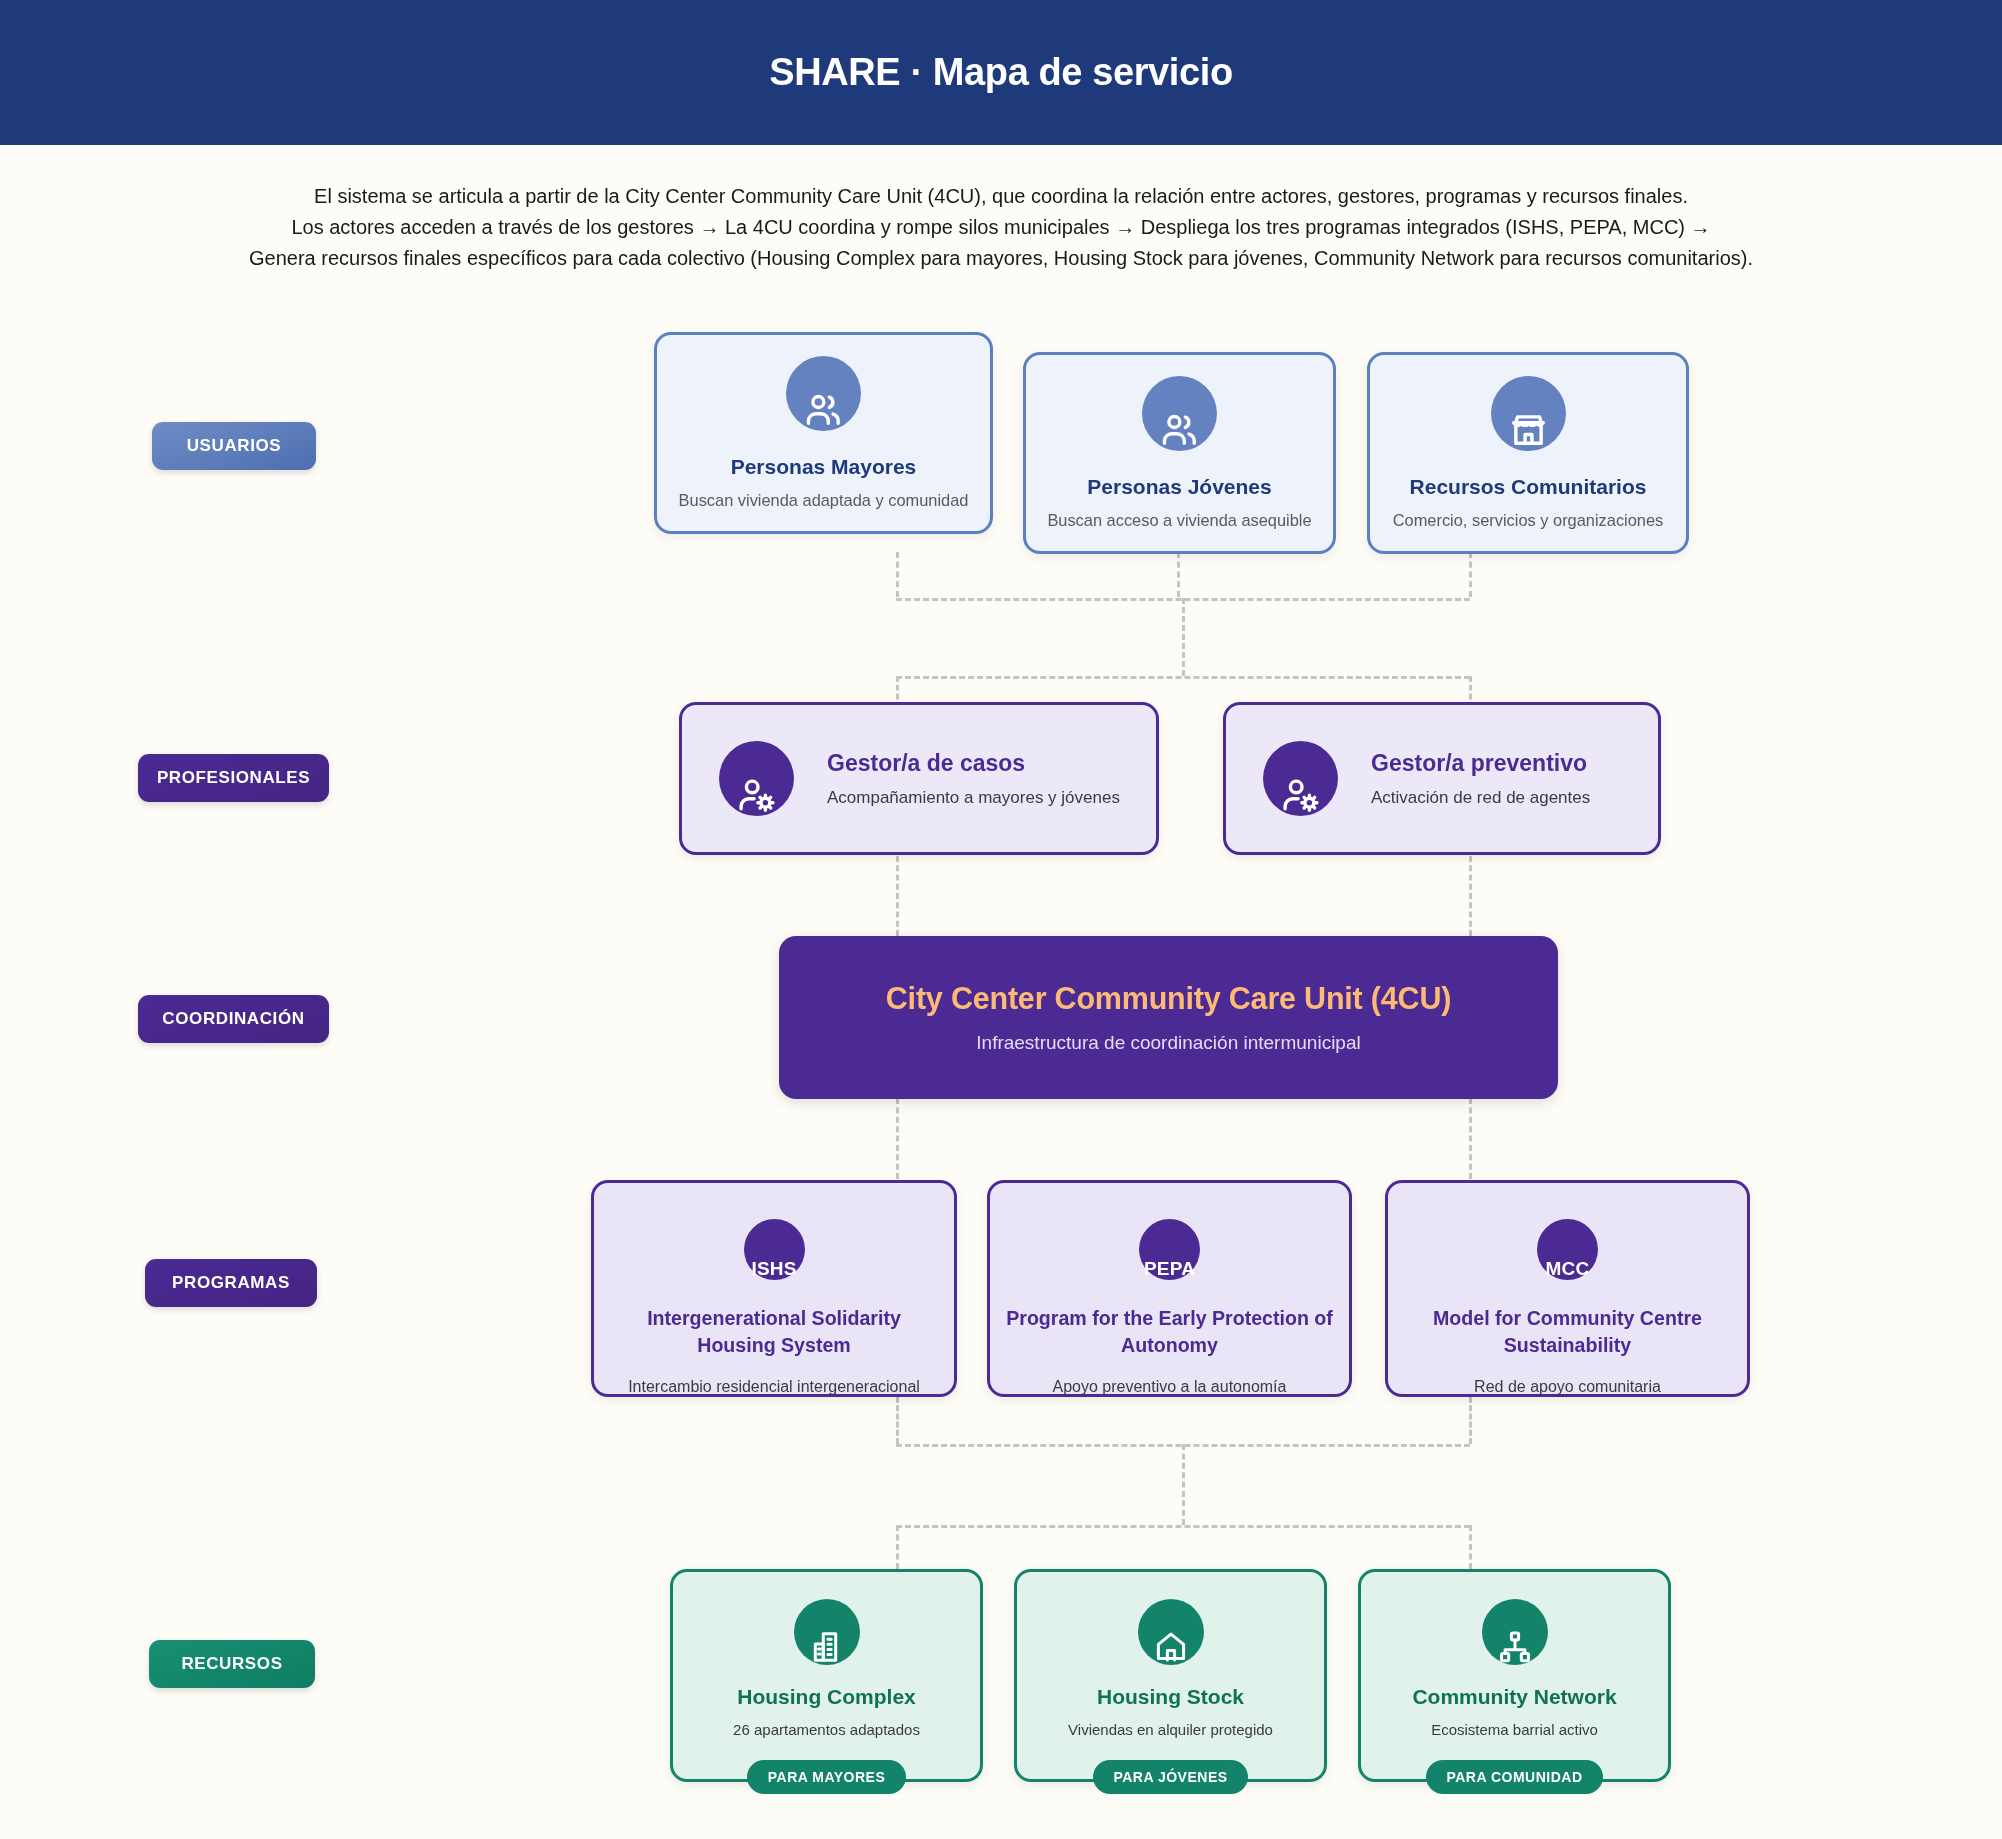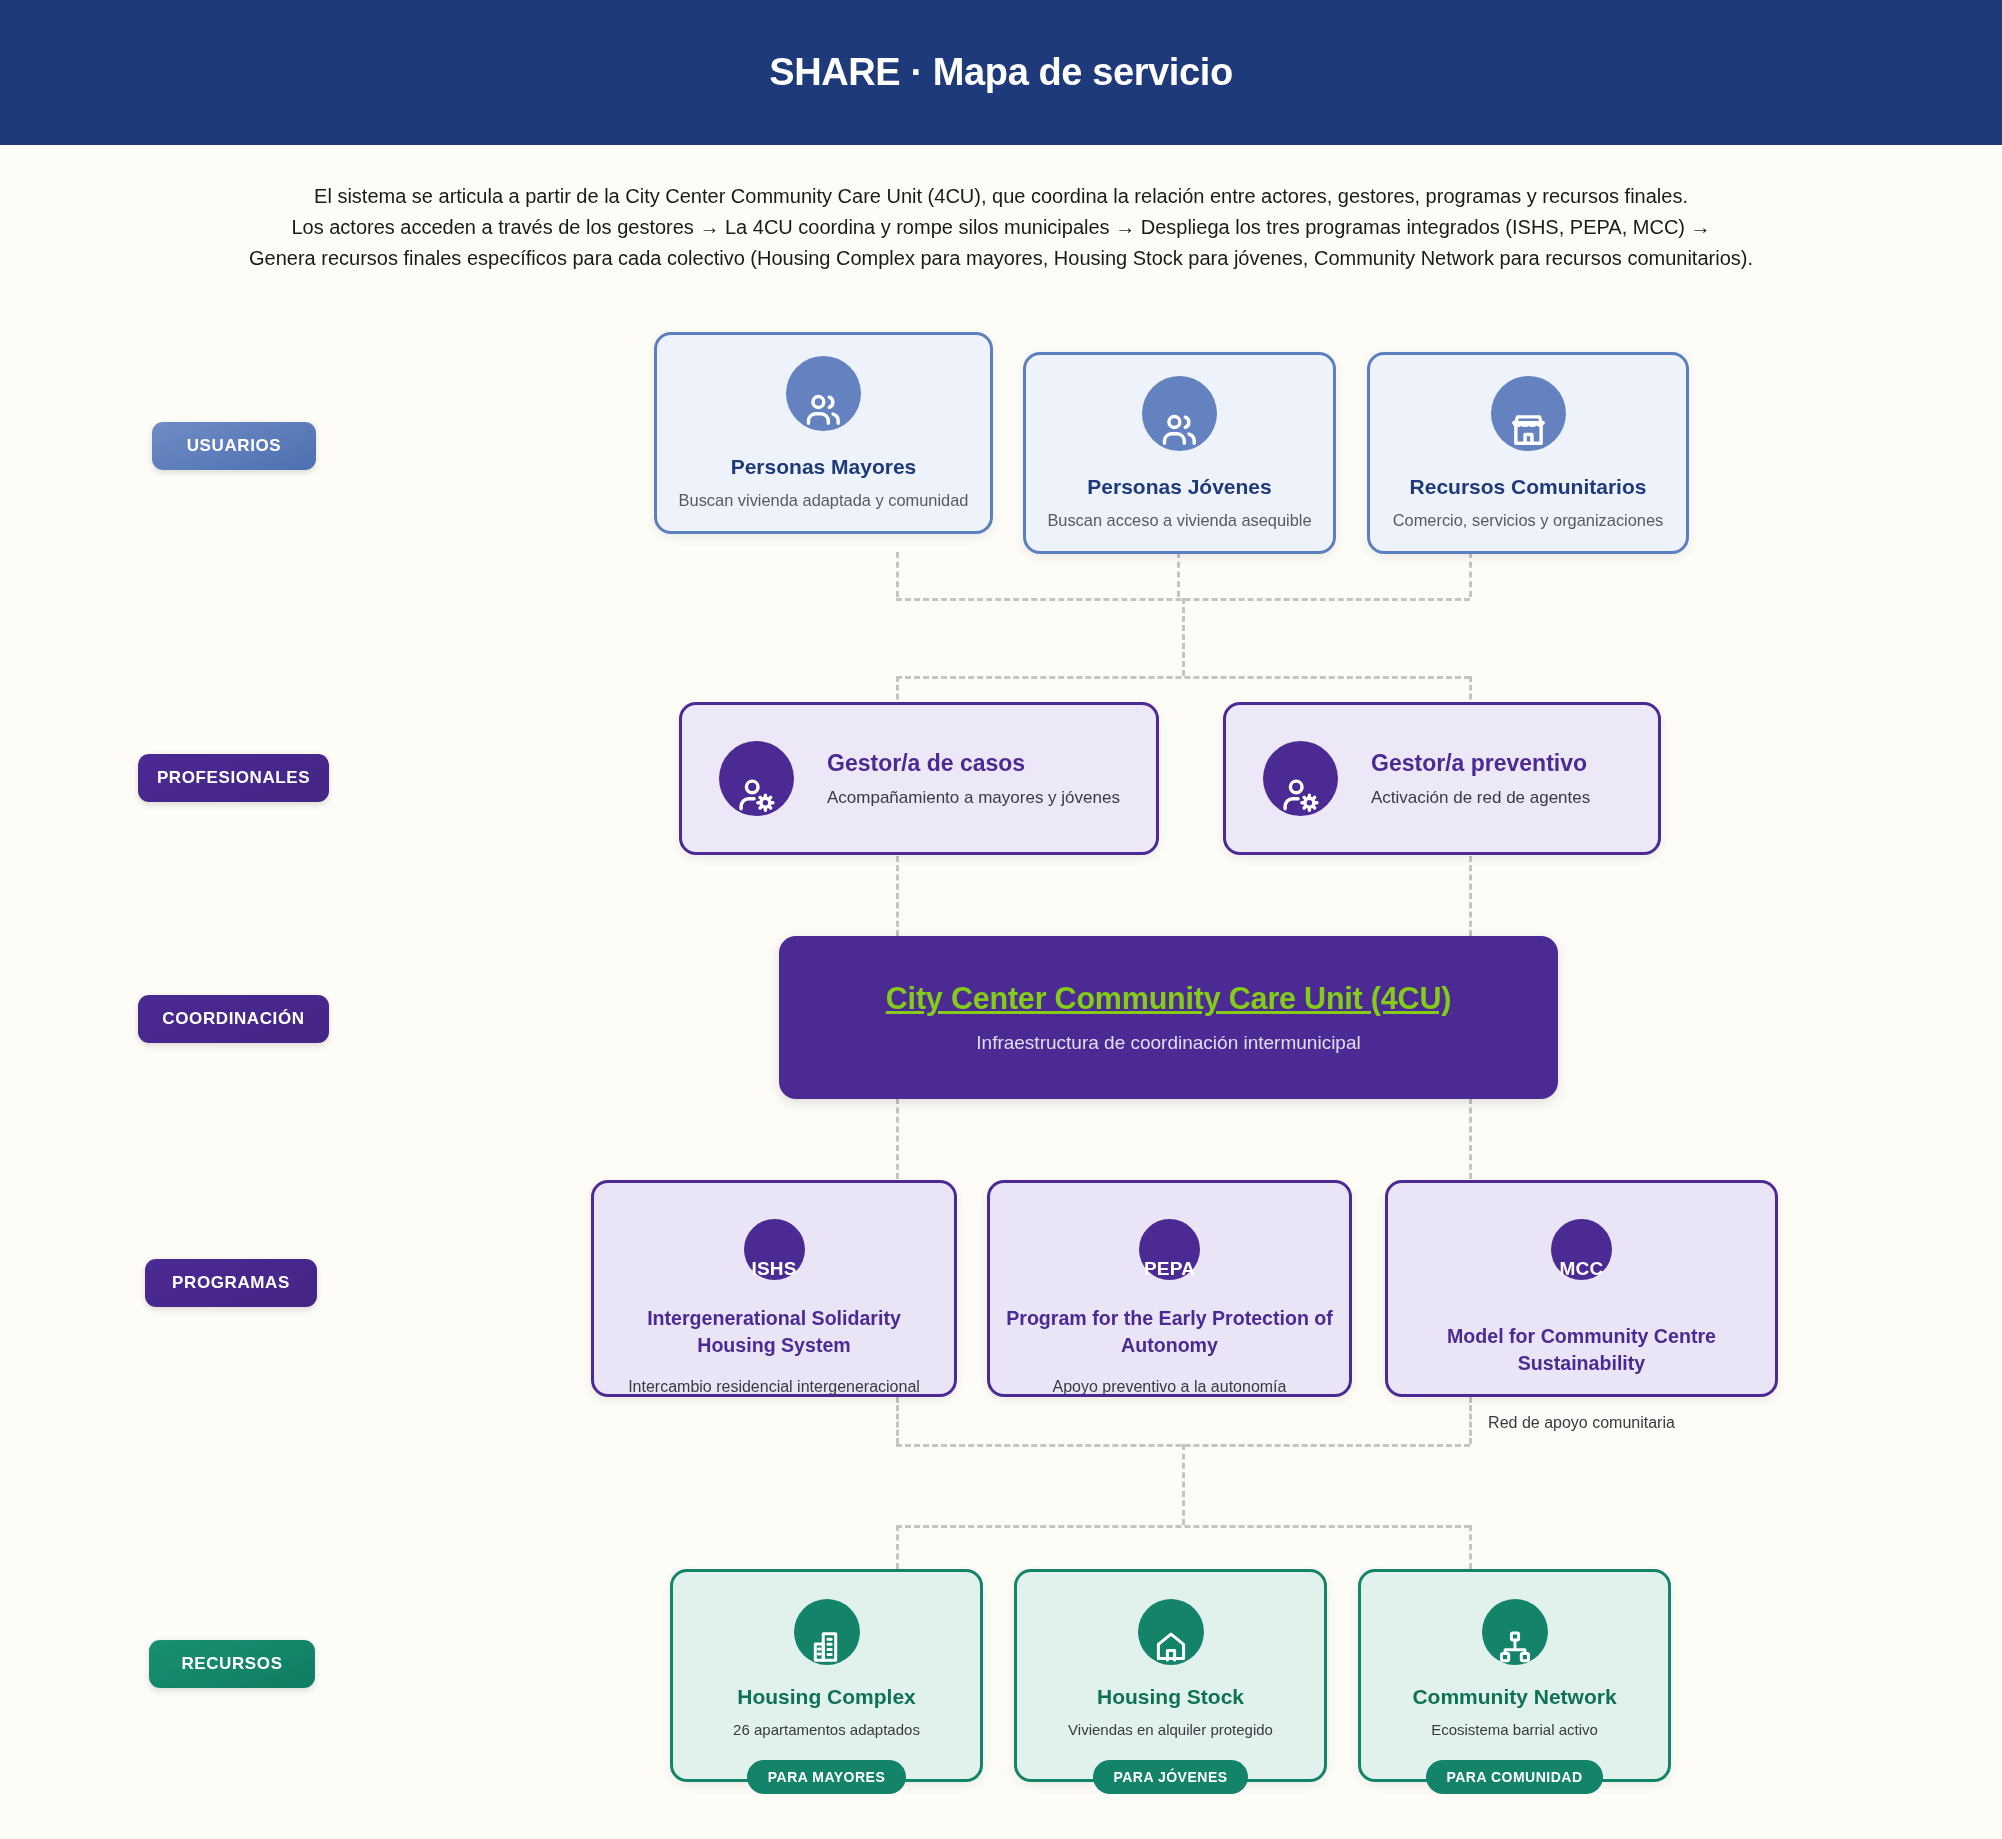--- a/index.html
+++ b/index.html
@@ -114,25 +114,24 @@
     position: absolute;
     background: #4b2a94;
     border-radius: 17px;
     display: flex;
     flex-direction: column;
     align-items: center;
     justify-content: center;
     box-shadow: 0 3.9px 12.5px rgba(0,0,0,0.12);
   }
   .hub-title {
-    color: #84cc16;
+    color: #fdba74;
     font-size: 30.5px;
     font-weight: bold;
     letter-spacing: -0.2px;
-    text-decoration: underline;
   }
   .hub-sub {
     color: #e4dcf7;
     font-size: 19px;
     margin-top: 15.6px;
   }
 
   
   .icon-circle {
     border-radius: 50%;
@@ -325,21 +324,21 @@
   </div>
 
   <div class="card card-prog" style="left:987px; top:1180px; width:365px; height:217px;">
     <div class="icon-circle ic-prog">
       <span>PEPA</span>
     </div>
     <div class="g-title">Program for the Early Protection of Autonomy</div>
     <div class="g-sub">Apoyo preventivo a la autonomía</div>
   </div>
 
-  <div class="card card-prog" style="left:1385px; top:1180px; width:393px; height:217px;gap:18px;">
+  <div class="card card-prog" style="left:1385px; top:1180px; width:365px; height:217px;">
     <div class="icon-circle ic-prog">
       <span>MCC</span>
     </div>
     <div class="g-title">Model for Community Centre Sustainability</div>
     <div class="g-sub">Red de apoyo comunitaria</div>
   </div>
 
   <div class="pill green" style="left:149px; top:1640px; width:166px;">
     <span>RECURSOS</span>
   </div>

